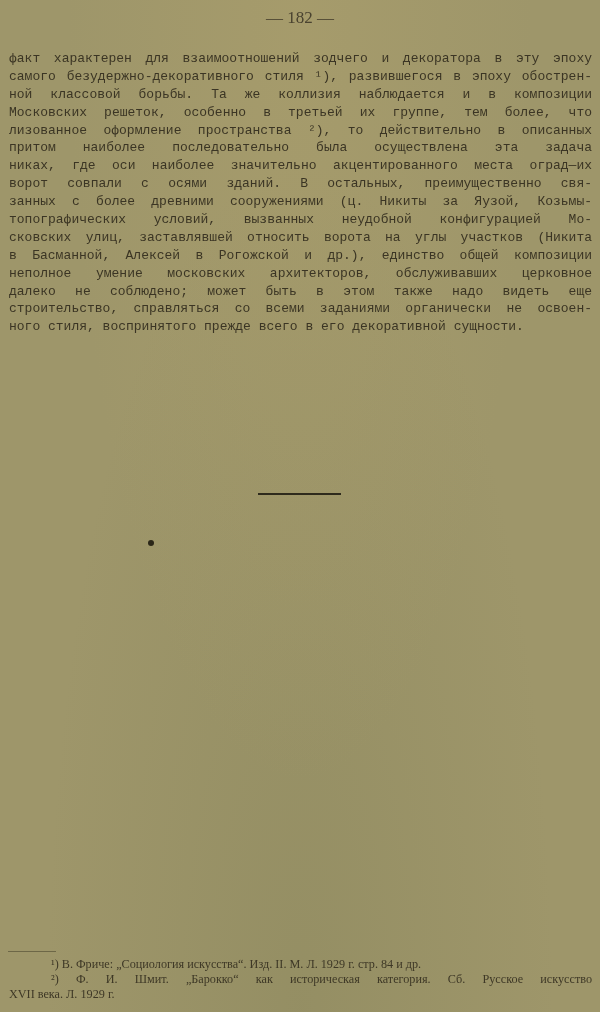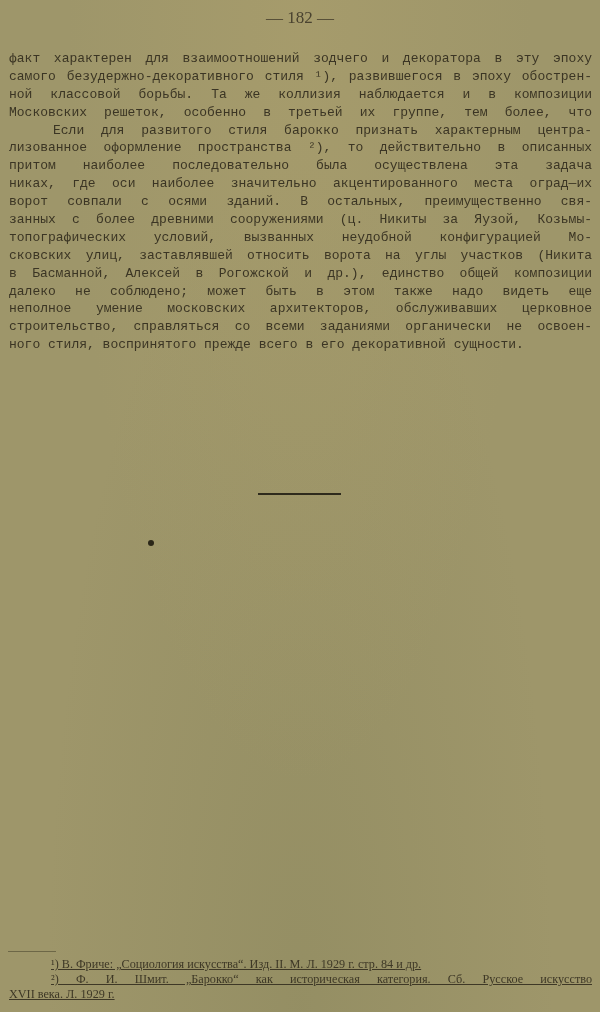--- a/index.html
+++ b/index.html
@@ -87,51 +87,49 @@
       width: 583px;
       font-family: "Liberation Serif", serif;
       font-size: 12.2px;
       line-height: 15px;
       color: #3e3826;
     }
     .fn-line {
       display: block;
       white-space: nowrap;
       height: 15px;
-      text-decoration: underline;
     }
     .fn-line.indent { padding-left: 42px; }
     .fn-line.justify {
       text-align: justify;
       text-align-last: justify;
     }
   </style>
 </head>
 <body>
 
 <div class="page">
 
   <div class="page-number">— 182 —</div>
 
   <div class="body-text">
     <span class="line">факт характерен для взаимоотношений зодчего и декоратора в эту эпоху</span>
     <span class="line">самого безудержно-декоративного стиля ¹), развившегося в эпоху обострен-</span>
     <span class="line">ной классовой борьбы. Та же коллизия наблюдается и в композиции</span>
     <span class="line">Московских решеток, особенно в третьей их группе, тем более, что</span>
-    <span class="line indent">Если для развитого стиля барокко признать характерным центра-</span>
     <span class="line">лизованное оформление пространства ²), то действительно в описанных</span>
     <span class="line">притом наиболее последовательно была осуществлена эта задача</span>
     <span class="line">никах, где оси наиболее значительно акцентированного места оград—их</span>
     <span class="line">ворот совпали с осями зданий. В остальных, преимущественно свя-</span>
     <span class="line">занных с более древними сооружениями (ц. Никиты за Яузой, Козьмы-</span>
     <span class="line">топографических условий, вызванных неудобной конфигурацией Мо-</span>
     <span class="line">сковских улиц, заставлявшей относить ворота на углы участков (Никита</span>
     <span class="line">в Басманной, Алексей в Рогожской и др.), единство общей композиции</span>
+    <span class="line">неполное умение московских архитекторов, обслуживавших церковное</span>
     <span class="line">далеко не соблюдено; может быть в этом также надо видеть еще</span>
-    <span class="line">неполное умение московских архитекторов, обслуживавших церковное</span>
     <span class="line">строительство, справляться со всеми заданиями органически не освоен-</span>
     <span class="line last">ного стиля, воспринятого прежде всего в его декоративной сущности.</span>
   </div>
 
   <div class="section-rule"></div>
 
   <div class="ink-dot"></div>
 
   <div class="footnote-rule"></div>
 

